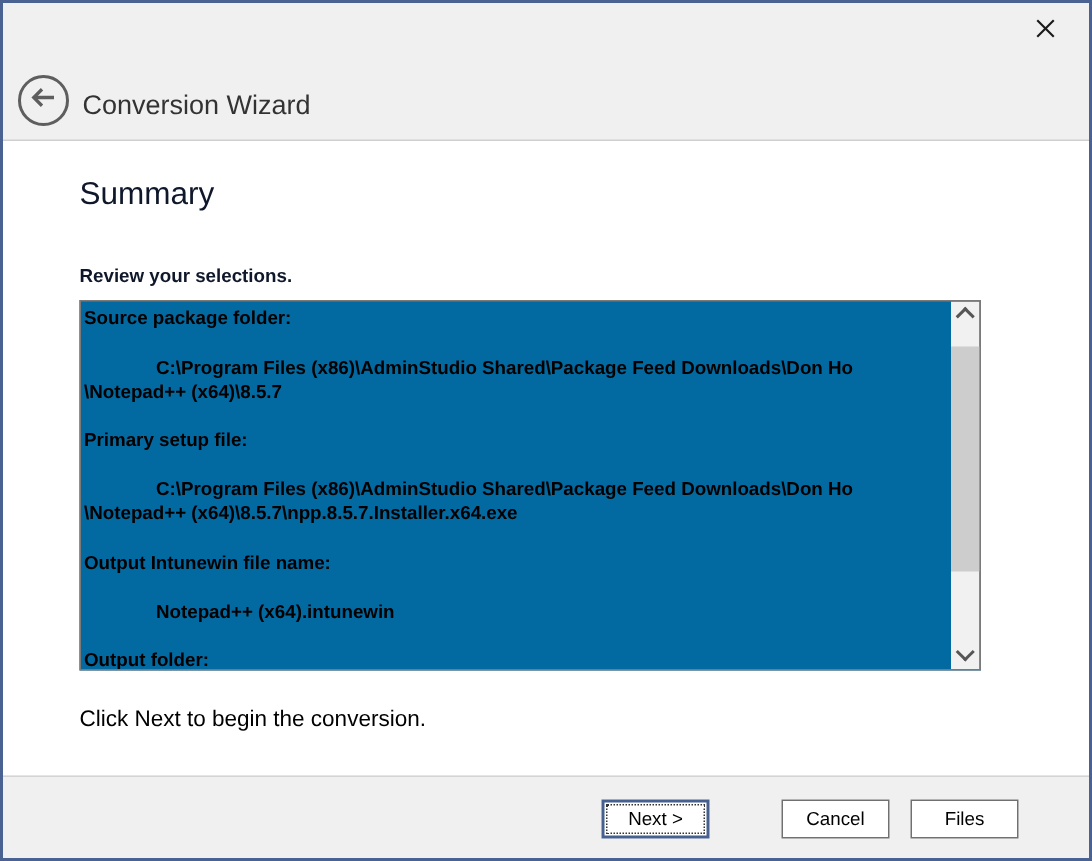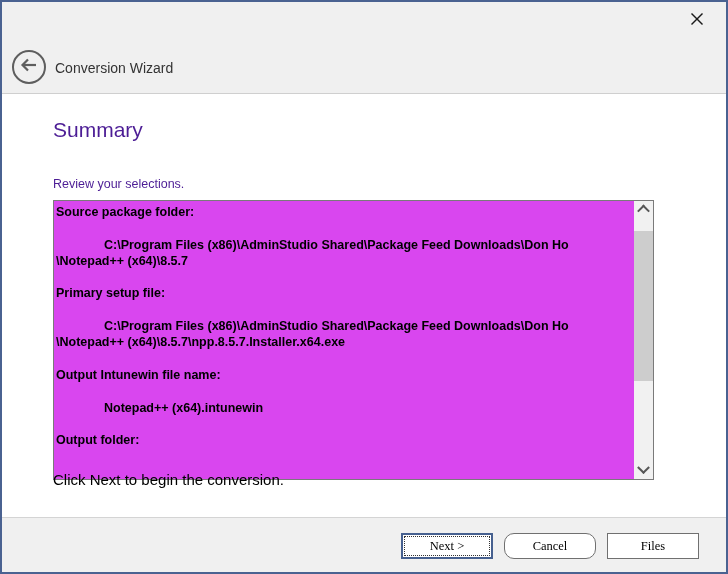--- a/index.html
+++ b/index.html
@@ -51,48 +51,49 @@
     display: flex;
     align-items: center;
     justify-content: center;
     cursor: pointer;
     background: transparent;
   }
   .header-title {
     position: absolute;
     top: 58px;
     left: 53px;
-    font-size: 14px;
+    font-size: 18px;
     color: #333333;
   }
   
   .page-heading {
     position: absolute;
     top: 116px;
     left: 51px;
     font-size: 21px;
-    color: #4c1d95;
+    color: #0f172a;
     font-weight: 400;
   }
   .instruction {
     position: absolute;
     top: 175px;
     left: 51px;
     font-size: 12.5px;
-    color: #4c1d95;
+    color: #0f172a;
+    font-weight: bold;
   }
   .summary-box {
     position: absolute;
     top: 198px;
     left: 51px;
     width: 601px;
-    height: 280px;
+    height: 247px;
     box-sizing: border-box;
     border: 1px solid #7a7a7a;
-    background: #d946ef;
+    background: #0369a1;
     overflow: hidden;
   }
   .summary-text {
     position: absolute;
     top: 0; left: 0; right: 20px; bottom: 0;
     padding: 3px 2px 0 2px;
     font-size: 12.5px;
     line-height: 16.3px;
     color: #000000;
     overflow: hidden;
@@ -147,41 +148,41 @@
   .footer {
     position: absolute;
     left: 0; right: 0; bottom: 0;
     height: 54px;
     background: #f0f0f0;
     border-top: 1px solid #d4d4d4;
   }
   .btn {
     position: absolute;
     top: 15px;
-    width: 92px;
+    width: 72px;
     height: 26px;
     box-sizing: border-box;
     background: #ffffff;
     border: 1px solid #707070;
-    font-family: Liberation Serif, serif;
+    font-family: Liberation Sans, sans-serif;
     font-size: 12.5px;
     color: #000000;
     display: flex;
     align-items: center;
     justify-content: center;
     cursor: pointer;
     padding: 4px;
   }
   .btn.next {
     left: 399px;
     border: 2px solid #46608F;
     outline: 1px dotted #333333;
     outline-offset: -4px;
   }
-  .btn.cancel { left: 502px; border-radius: 10px; }
+  .btn.cancel { left: 519px; }
   .btn.help   { left: 605px; }
 </style>
 </head>
 <body>
 
 <div class="window">
 
   <div class="header">
     <div class="close-btn">
       <span>

